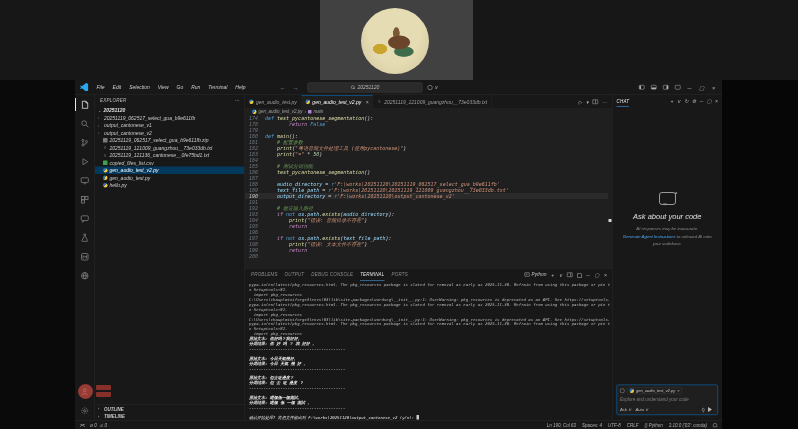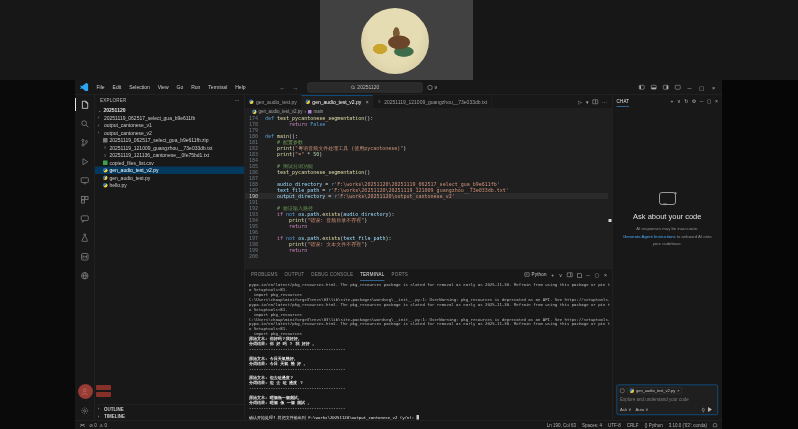--- a/index.html
+++ b/index.html
@@ -23,21 +23,21 @@
   #left-strip { position:absolute; left:0; top:80px; width:75px; height:349px; background:#0a0a0a; }
 
   
   #watermark { position:absolute; left:78px; top:383px; width:34px; height:18px; opacity:.55; pointer-events:none; }
   #watermark .wm-circle { position:absolute; left:0; top:1px; width:15px; height:15px; border-radius:50%;
     background:radial-gradient(circle at 50% 50%, #ff5a4d 0 60%, #c22 100%); }
   #watermark .wm-bar1, #watermark .wm-bar2 { position:absolute; left:18px; height:5px; width:15px; background:#e24438; border-radius:1px; }
   #watermark .wm-bar1 { top:2px; } #watermark .wm-bar2 { top:9px; }
 
   
-  #vswin { position:absolute; left:75px; top:80px; width:647px; height:349px; }
+  #vswin { position:absolute; left:75px; top:80px; width:647px; height:349px;font-style:italic; }
   #vs { width:1294px; height:698px; transform:scale(.5); transform-origin:0 0;
         background:#1f1f1f; display:flex; flex-direction:column; font-size:10px; }
 
   
   #titlebar { height:30px; background:#181818; border-bottom:1px solid #2b2b2b;
               display:flex; align-items:center; flex:none; }
   #vslogo { width:17px; height:17px; margin:0 8px 0 10px;
     background:#2aa7f0; clip-path:polygon(72% 0,100% 12%,100% 88%,72% 100%,22% 62%,8% 72%,0 66%,14% 50%,0 34%,8% 28%,22% 38%); }
   .menu-item { padding:0 8px; color:#cccccc; font-size:10px; line-height:30px; cursor:default; }
   #nav-arrows { margin-left:60px; display:flex; gap:14px; color:#9a9a9a; font-size:12px; }

